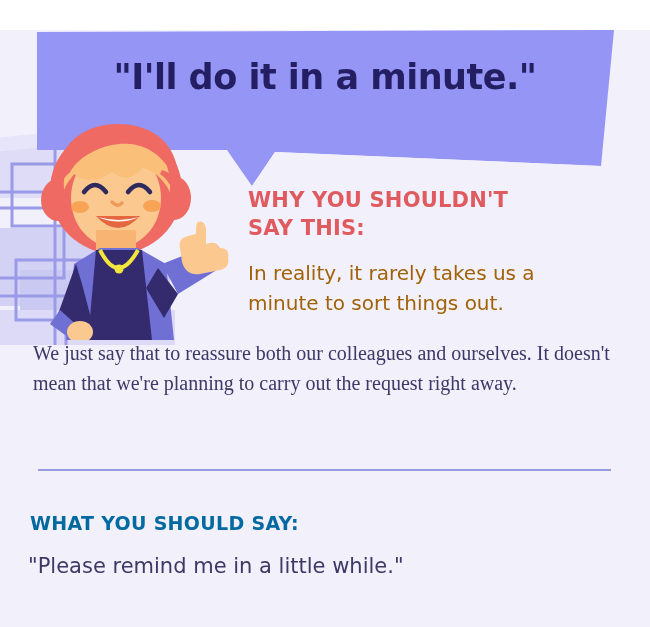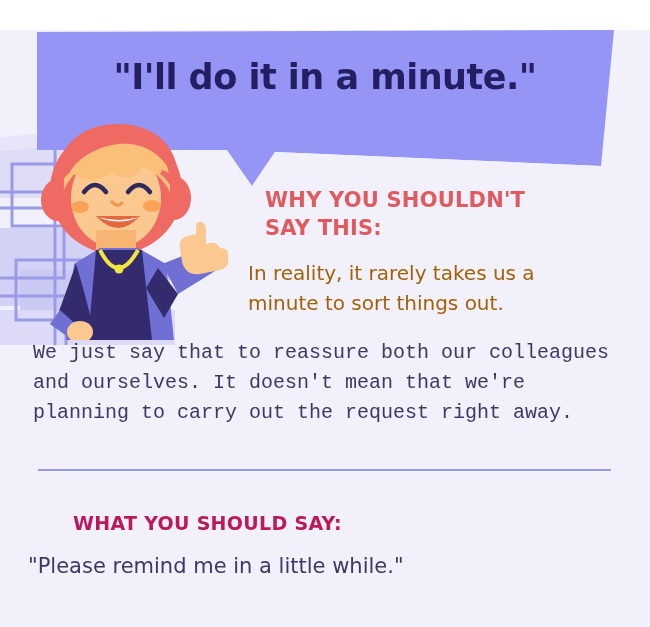--- a/index.html
+++ b/index.html
@@ -71,21 +71,21 @@
     left: 38px;
     top: 118px;
     width: 200px;
     height: 222px;
     overflow: hidden;
   }
 
   
   .why-head {
     position: absolute;
-    left: 265px;
+    left: 248px;
     top: 186px;
     width: 330px;
     font-family: "DejaVu Sans", sans-serif;
     font-weight: bold;
     font-size: 21px;
     line-height: 28px;
     letter-spacing: 0.2px;
     color: #e05b5f;
     text-transform: uppercase;
   }
@@ -99,21 +99,21 @@
     font-size: 20px;
     line-height: 30px;
     color: #a16207;
   }
 
   .why-body-rest {
     position: absolute;
     left: 33px;
     top: 338px;
     width: 590px;
-    font-family: Liberation Mono, monospace;
+    font-family: Liberation Serif, serif;
     font-size: 20px;
     line-height: 30px;
     color: #3d3866;
   }
 
   
   .divider {
     position: absolute;
     left: 38px;
     top: 469px;
@@ -124,23 +124,22 @@
 
   
   .should-head {
     position: absolute;
     left: 30px;
     top: 512px;
     font-family: "DejaVu Sans", sans-serif;
     font-weight: bold;
     font-size: 19px;
     letter-spacing: 0.3px;
-    color: #be185d;
+    color: #0369a1;
     text-transform: uppercase;
-    margin-left: 43px;
   }
 
   .should-body {
     position: absolute;
     left: 28px;
     top: 552px;
     width: 590px;
     font-family: "DejaVu Sans", sans-serif;
     font-size: 21px;
     line-height: 28px;

